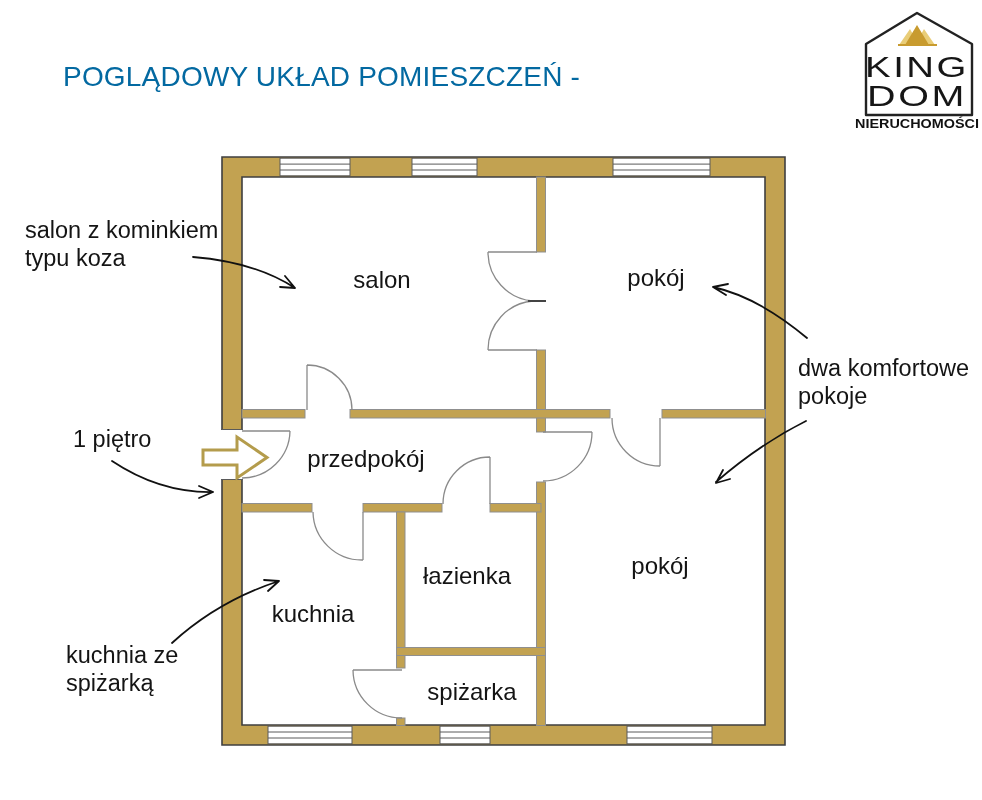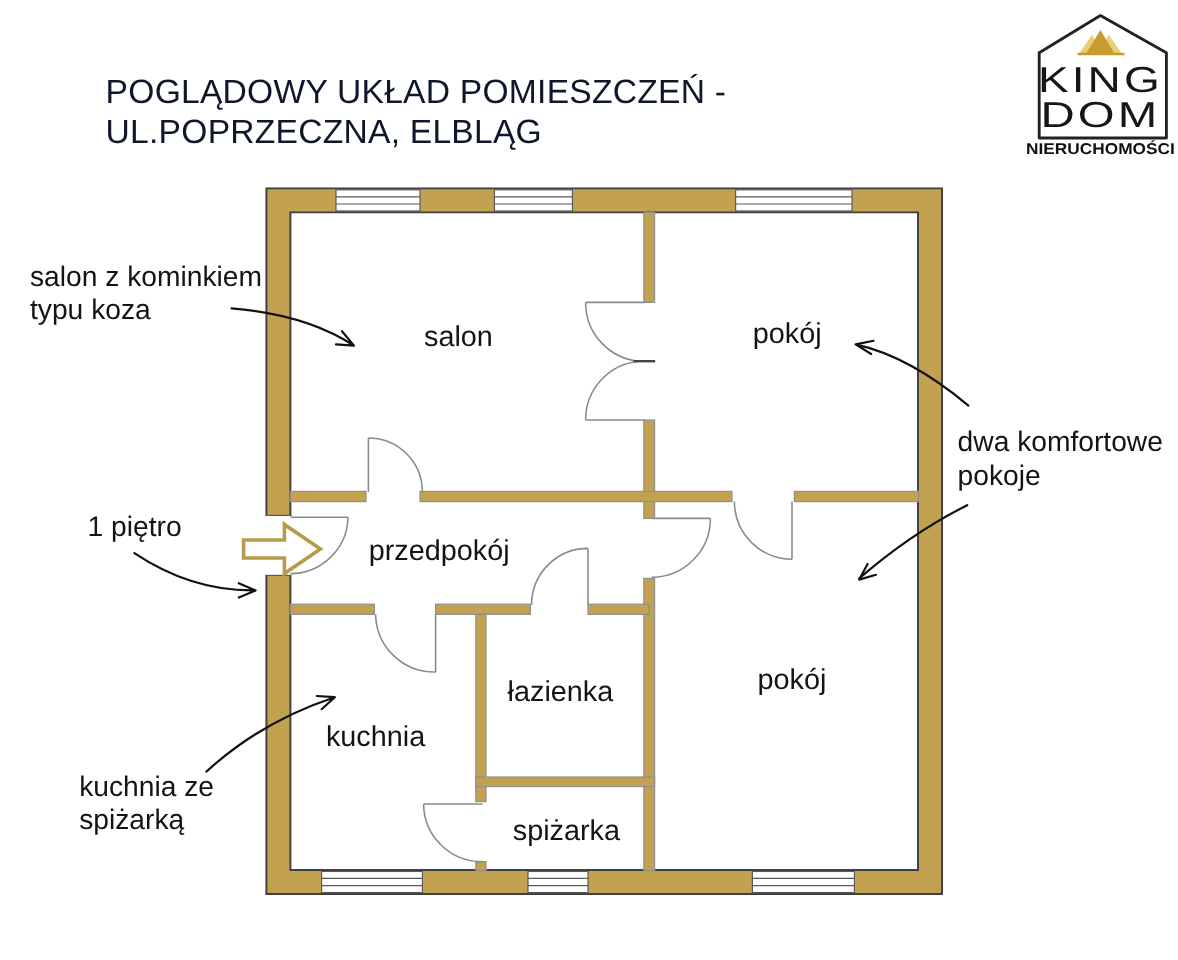--- a/index.html
+++ b/index.html
@@ -1,39 +1,38 @@
 <!DOCTYPE html>
 <html style="--wall: #C2A251; --wall-outline: #3F3F3F; --inner-line: #8F8F8F; --door-line: #8A8A8A; --text: #141414; --arrow-gold: #B49C4C; --crown-dark: #C89B2F; --crown-light: #E9CD78; --logo-outline: #222222;"><head>
 <meta charset="utf-8">
 <style>
   html,body{margin:0;padding:0;background:#ffffff;overflow:hidden;}
   .stage{position:relative;width:982px;height:800px;background:#fff;
          font-family:"Liberation Sans", sans-serif;}
   .title{position:absolute;left:63px;top:60px;font-size:28px;line-height:33px;
-         color:#0f172a;letter-spacing:0.2px;white-space:nowrap;margin-left:25px;}
+         color:#0369a1;letter-spacing:0.2px;white-space:nowrap;}
   svg text{font-family:"Liberation Sans", sans-serif;fill:var(--text);}
   .room-label{font-size:24px;}
   .note{font-size:23.5px;}
   .logo-word{font-size:30px;letter-spacing:2px;fill:#161616;}
   .logo-sub{font-size:13px;font-weight:bold;fill:#111;}
   .wallband{fill:var(--wall);stroke:var(--wall-outline);stroke-width:1.6;fill-rule:evenodd;}
   .iwall{fill:var(--wall);stroke:var(--inner-line);stroke-width:1;}
   .win-rect{fill:#ffffff;stroke:#5a5a5a;stroke-width:1;}
   .win-line{stroke:#5a5a5a;stroke-width:1;}
   .door{stroke:var(--door-line);stroke-width:1.3;fill:none;}
   .ann-arrow{stroke:#111;stroke-width:1.8;fill:none;stroke-linecap:round;stroke-linejoin:round;}
 </style>
 </head>
 <body>
 
 <div class="stage">
 
   <div class="title">
     <div>POGLĄDOWY UKŁAD POMIESZCZEŃ -</div>
-    <div>UL.POPRZECZNA, ELBLĄG</div>
   </div>
 
   <svg width="982" height="800" viewBox="0 0 982 800">
 
     <path class="wallband" d="M222,157 H785 V745 H222 Z M242,177 H765 V725 H242 Z"></path>
 
     <g>
       <rect class="iwall" x="536.5" y="177" width="9" height="75"></rect>
       <rect class="iwall" x="536.5" y="350" width="9" height="82"></rect>
       <rect class="iwall" x="536.5" y="482" width="9" height="243.5"></rect>

